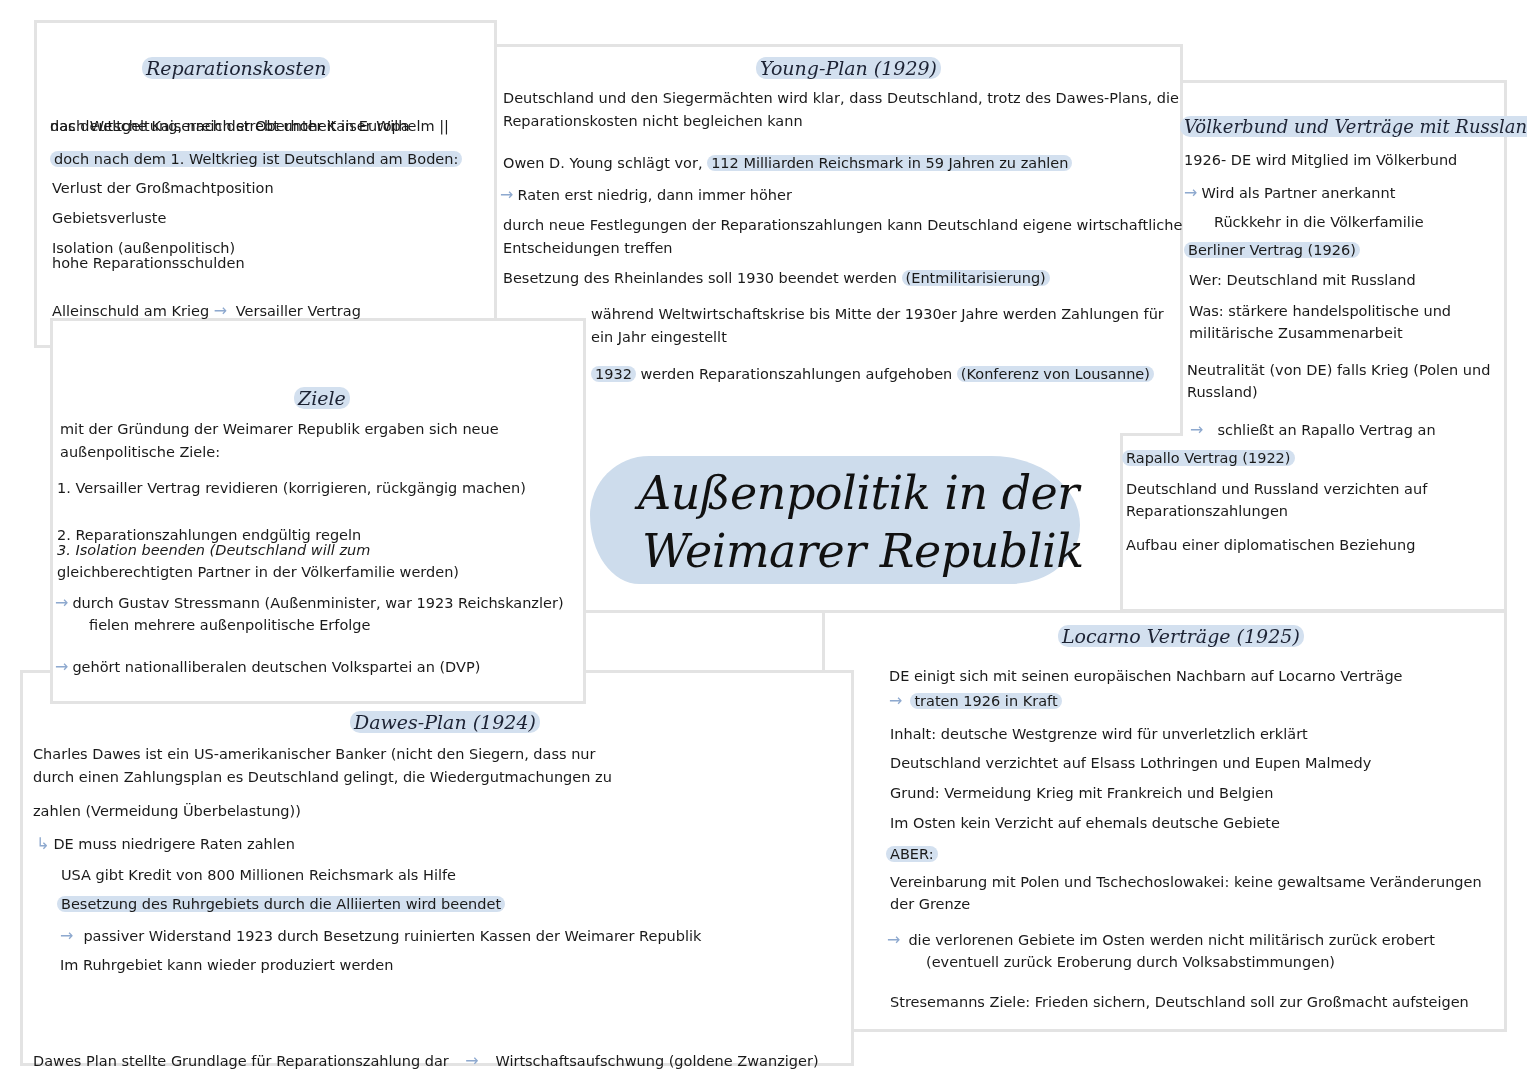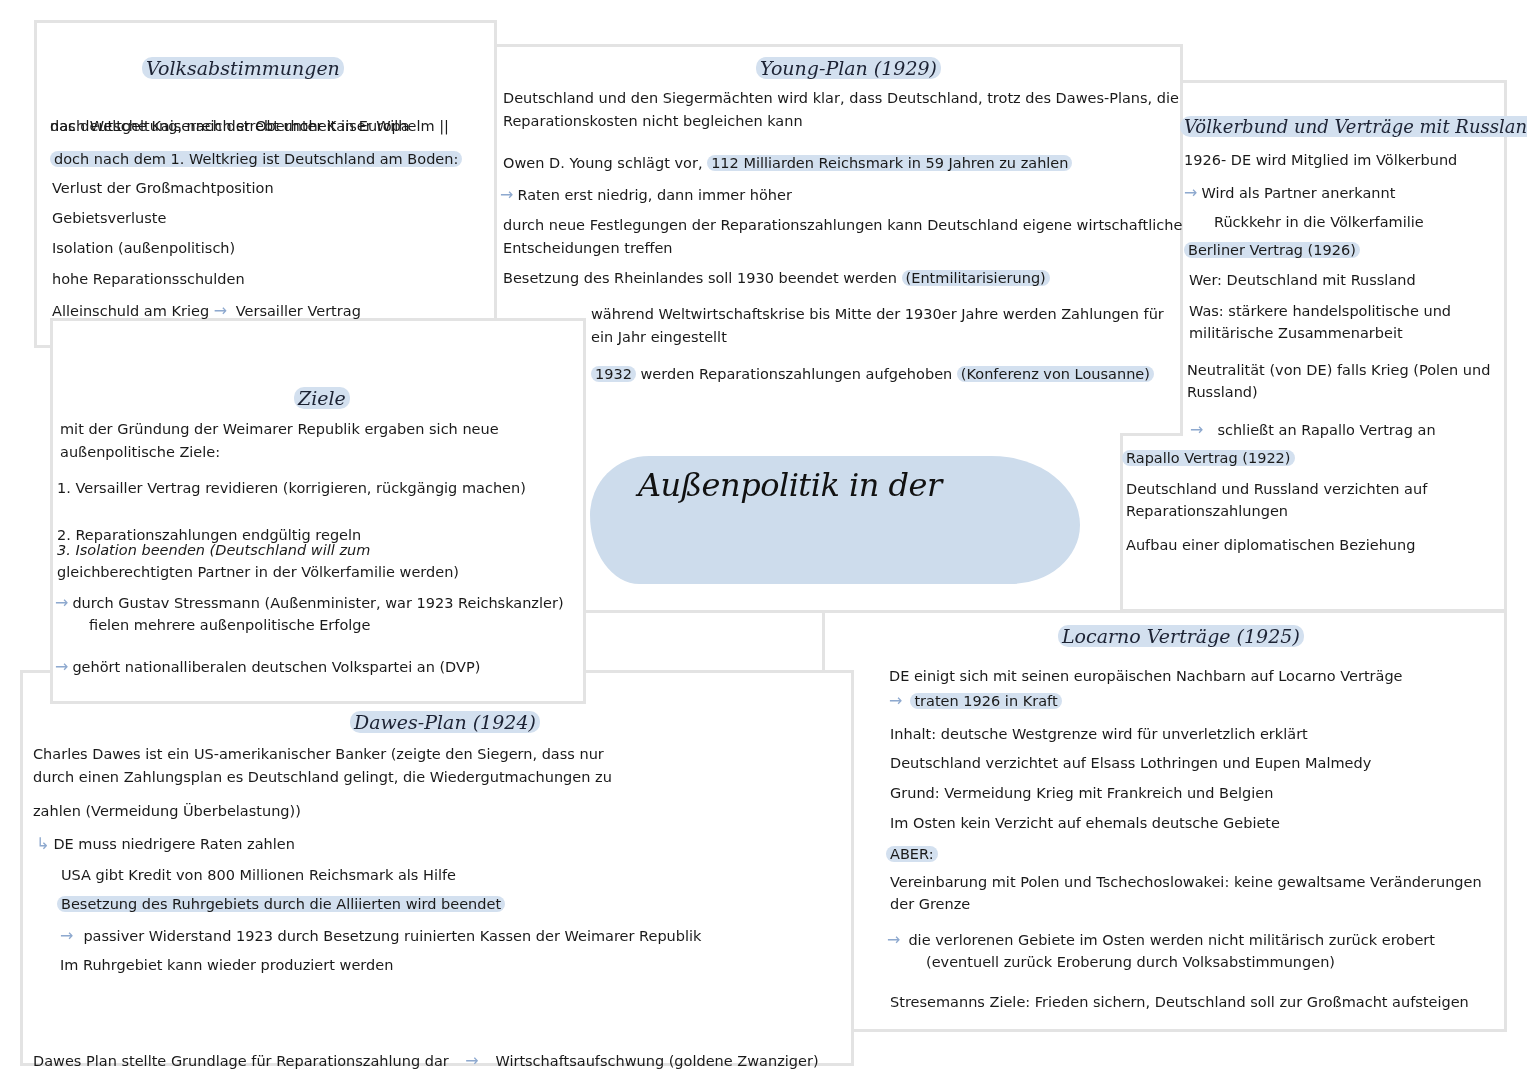--- a/index.html
+++ b/index.html
@@ -29,48 +29,49 @@
   .arrow { color:#8ea9cf; font-size:16px; margin-right:4px; }
   .main-title {
     position:absolute; left:590px; top:450px; width:495px; height:140px;
   }
   .blob {
     position:absolute; left:0; top:6px; width:490px; height:128px;
     background:#cddcec; border-radius:60px 90px 70px 50px / 60px 70px 60px 70px;
   }
   .main-title .line {
     position:absolute; font-family:"DejaVu Serif", serif; font-style:italic;
-    font-size:32px; color:#111; white-space:nowrap; letter-spacing:-0.5px;
+    font-size:46px; color:#111; white-space:nowrap; letter-spacing:-0.5px;
   }
 </style>
 </head>
 <body>
 
 <div class="card" style="left:1120px;top:80px;width:387px;height:532px;"></div>
 <div class="card" style="left:493px;top:44px;width:690px;height:392px;"></div>
 <div class="card" style="left:34px;top:20px;width:463px;height:328px;"></div>
 <div class="card" style="left:50px;top:318px;width:536px;height:386px;"></div>
 <div class="card" style="left:583px;top:433px;width:540px;height:180px;border-top:none;"></div>
 <div class="card" style="left:822px;top:610px;width:685px;height:422px;"></div>
 <div class="card" style="left:20px;top:670px;width:834px;height:396px;"></div>
 <div class="card" style="left:50px;top:600px;width:536px;height:104px;border-top:none;"></div>
 
 <div class="main-title">
   <div class="blob"></div>
   <div class="line" style="left:48px;top:16px;">Außenpolitik in der</div>
+  <div class="line" style="left:52px;top:74px;">Weimarer Republik</div>
 </div>
 
-<div class="title" style="left:142px;top:57px;"><span class="hl">Volksabstimmungen</span></div>
+<div class="title" style="left:142px;top:57px;"><span class="hl">Reparationskosten</span></div>
 <div class="t" style="left:50px;top:92px;margin-top:23px;">das deutsche Kaiserreich strebt unter Kaiser Wilhelm ||</div>
 <div class="t" style="left:50px;top:115px;">nach Weltgeltung, nach der Oberhoheit in Europa</div>
 <div class="t" style="left:50px;top:148px;"><span class="hl">doch nach dem 1. Weltkrieg ist Deutschland am Boden:</span></div>
 <div class="t" style="left:52px;top:177px;">Verlust der Großmachtposition</div>
 <div class="t" style="left:52px;top:207px;">Gebietsverluste</div>
 <div class="t" style="left:52px;top:237px;">Isolation (außenpolitisch)</div>
-<div class="t" style="left:52px;top:268px;">hohe Reparationsschulden</div>
+<div class="t" style="left:52px;top:252px;">hohe Reparationsschulden</div>
 <div class="t" style="left:52px;top:299px;">
   <span>Alleinschuld am Krieg</span>
   <span class="arrow">→</span>
   <span>Versailler Vertrag</span>
 </div>
 
 <div class="title" style="left:756px;top:57px;"><span class="hl">Young-Plan (1929)</span></div>
 <div class="t" style="left:503px;top:87px;">Deutschland und den Siegermächten wird klar, dass Deutschland, trotz des Dawes-Plans, die</div>
 <div class="t" style="left:503px;top:110px;">Reparationskosten nicht begleichen kann</div>
 <div class="t" style="left:503px;top:152px;">
@@ -123,21 +124,21 @@
 <div class="t" style="left:57px;top:561px;">gleichberechtigten Partner in der Völkerfamilie werden)</div>
 <div class="t" style="left:55px;top:591px;">
   <span class="arrow">→</span><span>durch Gustav Stressmann (Außenminister, war 1923 Reichskanzler)</span>
 </div>
 <div class="t" style="left:89px;top:614px;">fielen mehrere außenpolitische Erfolge</div>
 <div class="t" style="left:55px;top:655px;">
   <span class="arrow">→</span><span>gehört nationalliberalen deutschen Volkspartei an (DVP)</span>
 </div>
 
 <div class="title" style="left:350px;top:711px;"><span class="hl">Dawes-Plan (1924)</span></div>
-<div class="t" style="left:33px;top:743px;">Charles Dawes ist ein US-amerikanischer Banker (zeigte den Siegern, dass nur</div>
+<div class="t" style="left:33px;top:743px;">Charles Dawes ist ein US-amerikanischer Banker (nicht den Siegern, dass nur</div>
 <div class="t" style="left:33px;top:766px;">durch einen Zahlungsplan es Deutschland gelingt, die Wiedergutmachungen zu</div>
 <div class="t" style="left:33px;top:788px;margin-top:12px;">zahlen (Vermeidung Überbelastung))</div>
 <div class="t" style="left:36px;top:832px;">
   <span class="arrow">↳</span><span>DE muss niedrigere Raten zahlen</span>
 </div>
 <div class="t" style="left:61px;top:864px;">USA gibt Kredit von 800 Millionen Reichsmark als Hilfe</div>
 <div class="t" style="left:57px;top:893px;"><span class="hl">Besetzung des Ruhrgebiets durch die Alliierten wird beendet</span></div>
 <div class="t" style="left:60px;top:924px;">
   <span class="arrow" style="margin-right:10px;">→</span><span>passiver Widerstand 1923 durch Besetzung ruinierten Kassen der Weimarer Republik</span>
 </div>

